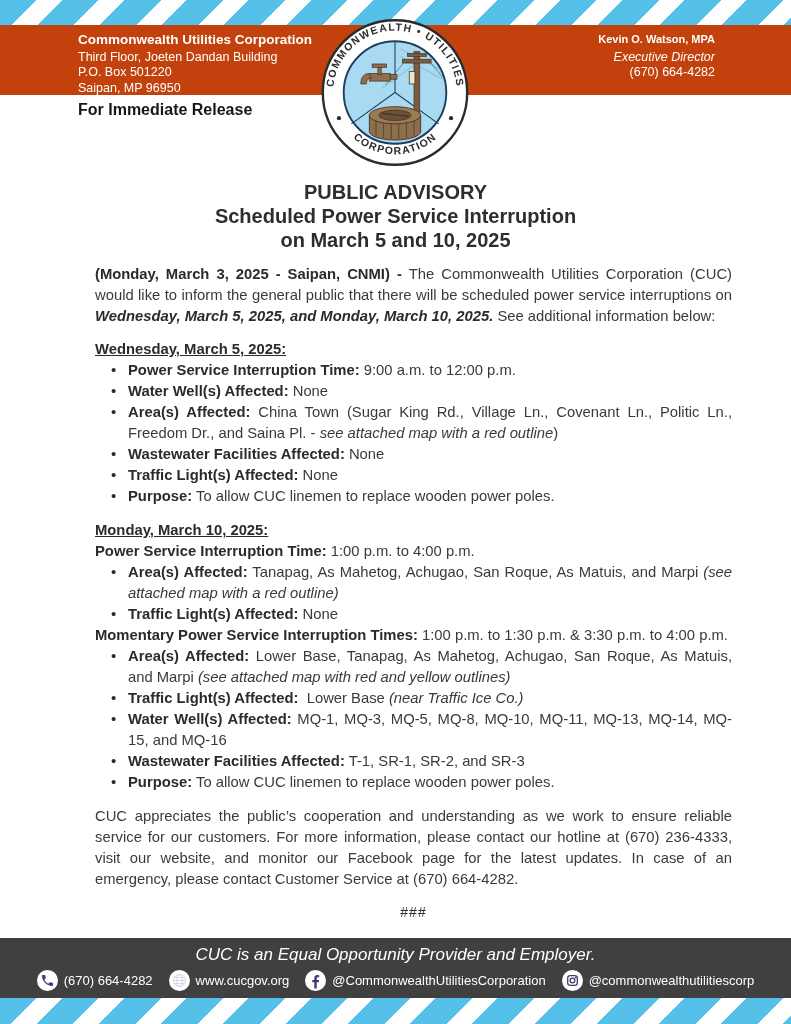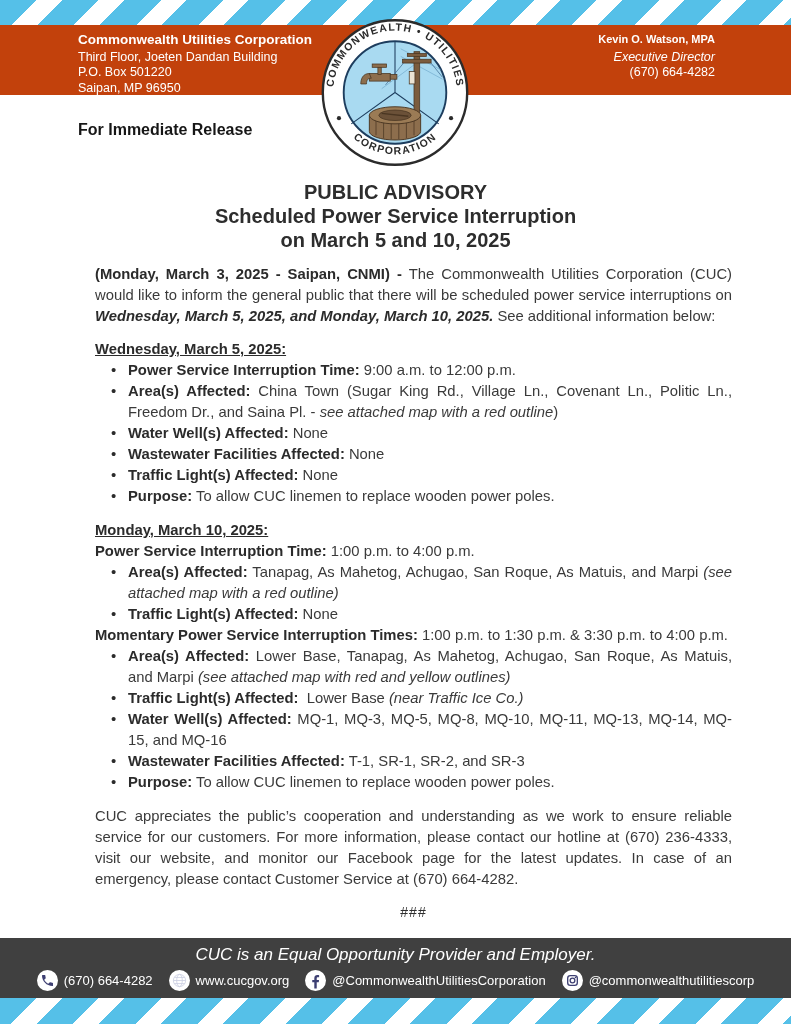--- a/index.html
+++ b/index.html
@@ -26,21 +26,21 @@
   .org-name { font-size:13.5px; font-weight:bold; margin-bottom:2px; }
   .contact-block { position:absolute; right:76px; top:7px; text-align:right; font-size:12.5px; line-height:15.5px; }
   .contact-name { font-size:11px; font-weight:bold; margin-bottom:2px; }
   .contact-title { font-style:italic; }
 
   .logo { position:absolute; left:319px; top:15px; width:152px; height:155px; z-index:5; }
   .logo svg { width:100%; height:100%; }
 
   .release-label {
     position:absolute; left:78px; top:101px;
-    font-size:16px; font-weight:bold; color:#161616;margin-top:20px;
+    font-size:16px; font-weight:bold; color:#161616;
   }
 
   
   .title-block {
     position:absolute; left:0; right:0; top:180px; text-align:center;
     font-size:20px; font-weight:bold; line-height:24px; color:#2d2d2d;
   }
 
   
   .content {
@@ -154,22 +154,22 @@
   </div>
 
   <main class="content">
 
     <p class="para"><span class="b">(Monday, March 3, 2025 - Saipan, CNMI) - </span><span>The Commonwealth Utilities Corporation (CUC) would like to inform the general public that there will be scheduled power service interruptions on </span><span class="b i">Wednesday, March 5, 2025, and Monday, March 10, 2025.</span><span> See additional information below:</span></p>
 
     <section class="section">
       <div class="section-heading">Wednesday, March 5, 2025:</div>
       <ul class="items">
         <li class="bullet"><span class="b">Power Service Interruption Time:</span><span> 9:00 a.m. to 12:00 p.m.</span></li>
+        <li class="bullet"><span class="b">Water Well(s) Affected:</span><span> None</span></li>
         <li class="bullet"><span class="b">Area(s) Affected:</span><span> China Town (Sugar King Rd., Village Ln., Covenant Ln., Politic Ln., Freedom Dr., and Saina Pl. - </span><span class="i">see attached map with a red outline</span><span>)</span></li>
-        <li class="bullet"><span class="b">Water Well(s) Affected:</span><span> None</span></li>
         <li class="bullet"><span class="b">Wastewater Facilities Affected:</span><span> None</span></li>
         <li class="bullet"><span class="b">Traffic Light(s) Affected:</span><span> None</span></li>
         <li class="bullet"><span class="b">Purpose:</span><span> To allow CUC linemen to replace wooden power poles.</span></li>
       </ul>
     </section>
 
     <section class="section">
       <div class="section-heading">Monday, March 10, 2025:</div>
       <ul class="items">
         <li class="nobullet"><span class="b">Power Service Interruption Time:</span><span> 1:00 p.m. to 4:00 p.m.</span></li>

